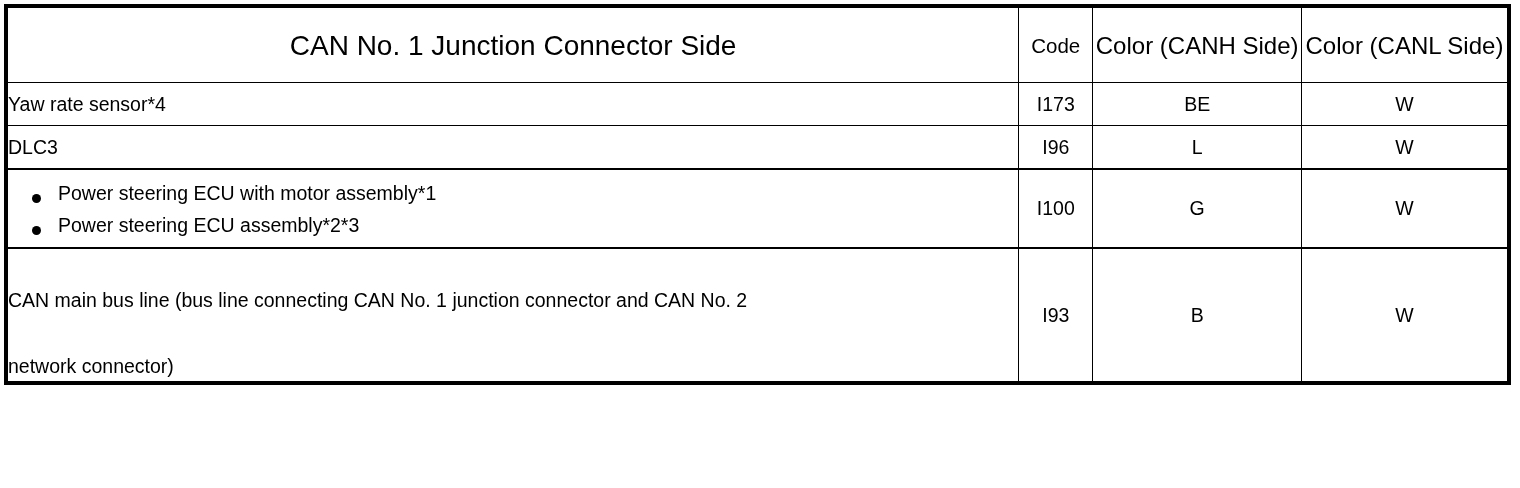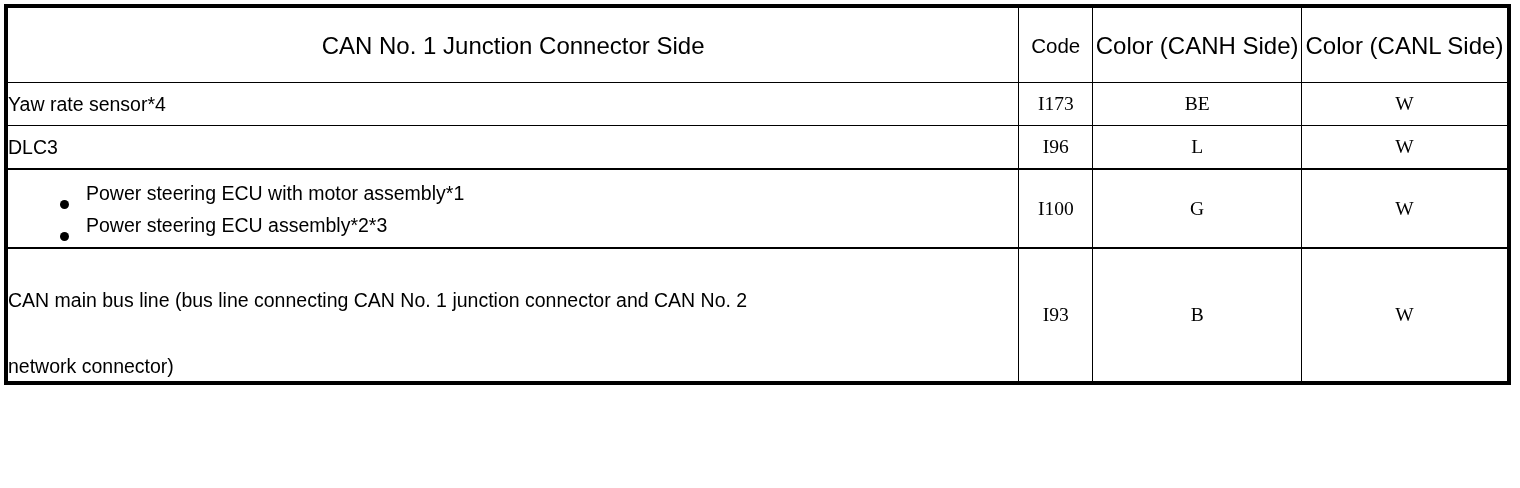--- a/index.html
+++ b/index.html
@@ -55,57 +55,55 @@
   
   .hdr-row th {
     border-bottom: 3px solid #000000;
     height: 74px;
     font-weight: bold;
     font-size: 24px;
     line-height: 25px;
     text-align: center;
     padding: 4px 6px;
   }
-  .hdr-row th.h-name { font-size: 24px; }
+  .hdr-row th.h-name { font-size: 28px; }
   .hdr-row th.h-code { font-size: 20.5px; }
 
   
   .name-cell {
     font-size: 19.5px;
     line-height: 25px;
     text-align: left;
     padding: 5px 8px 5px 10px;
   }
   .code-cell,
   .color-cell {
     font-size: 19.5px;
     text-align: center;
     padding: 4px 2px;
-    font-family: Liberation Serif, serif;
   }
 
   tr.r-std td { height: 42px; }
   tr.r-bullet td { height: 77px; }
   tr.r-tall td { height: 68px; }
 
   
   tr.sep-thick td { border-bottom-width: 2px; }
 
   .bullet-list {
     margin: 0;
     padding: 0;
     list-style: none;
   }
   .bullet-list li {
     display: flex;
-    align-items: flex-end;
+    align-items: center;
     font-size: 19.5px;
     line-height: 32px;
     padding-left: 24px;
-    margin-left: 28px;
   }
   .bullet-dot {
     display: inline-block;
     width: 9px;
     height: 9px;
     border-radius: 50%;
     background: #000000;
     margin-top: 11px;
     margin-right: 17px;
     flex: 0 0 auto;

